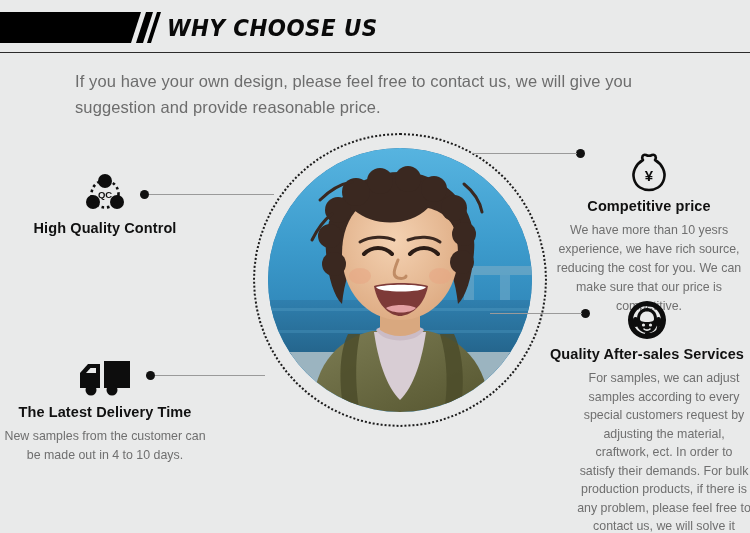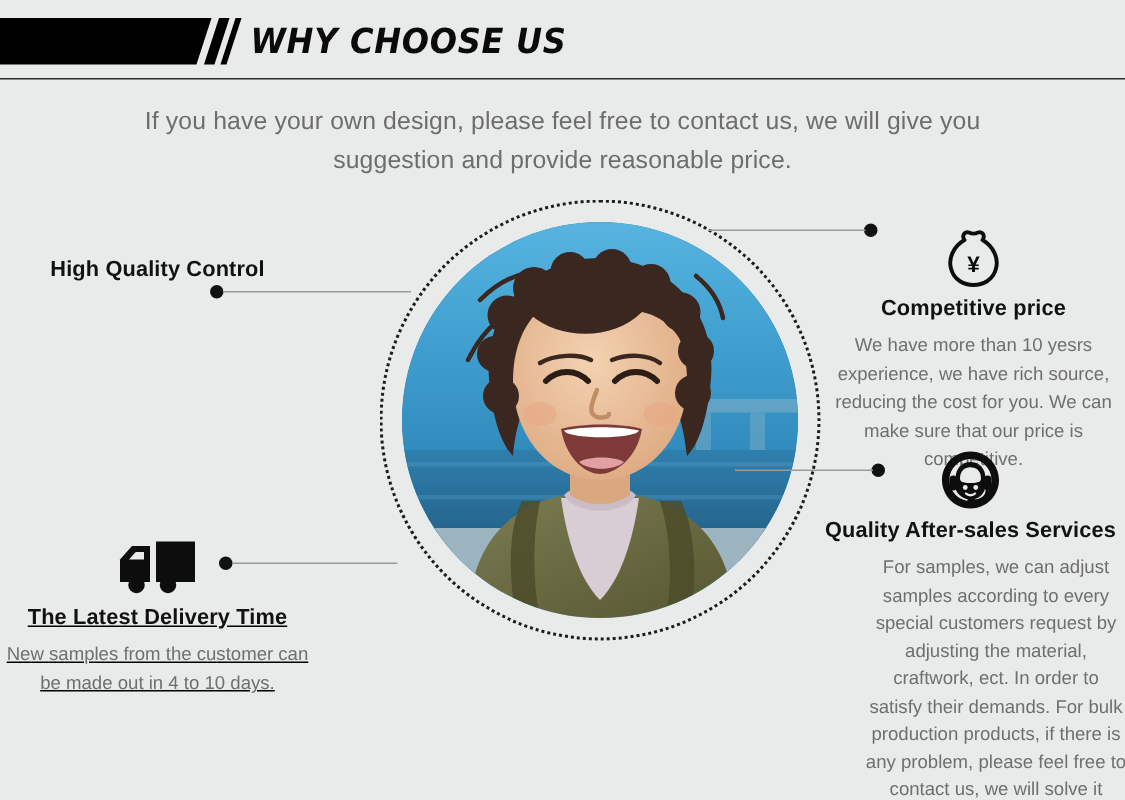--- a/index.html
+++ b/index.html
@@ -73,21 +73,21 @@
     height: 1px;
     background: #2b2b2b;
   }
 
   
   .intro {
     position: absolute;
     left: 75px;
     top: 68px;
     width: 600px;
-    text-align: center;
+    text-align: left;
     font-size: 16.5px;
     line-height: 26px;
     color: #6d6d6d;
     letter-spacing: 0.1px;
   }
 
   
   .photo-ring {
     position: absolute;
     left: 253px;
@@ -144,21 +144,21 @@
     letter-spacing: 0.1px;
     margin-bottom: 7px;
   }
   .feature-body {
     font-size: 12.4px;
     line-height: 19px;
     color: #6f6f6f;
   }
 
   .f-qc      { left: 1px;   top: 172px; }
-  .f-truck   { left: 1px;   top: 356px; text-decoration: underline; }
+  .f-truck   { left: 1px;   top: 356px; }
   .f-price   { left: 545px; top: 150px; }
   .f-service { left: 543px; top: 298px; }
   .f-service .feature-body { line-height: 18.5px; margin-left: 34px; }
 </style>
 </head>
 <body>
 
 <div class="header">
   <div class="header-bar"></div>
   <div class="header-slash"></div>
@@ -264,20 +264,29 @@
 <div class="conn-dot" style="left:146px; top:371px;"></div>
 <div class="conn" style="left:155px; top:375px; width:110px;"></div>
 
 <div class="conn-dot" style="left:576px; top:149px;"></div>
 <div class="conn" style="left:472px; top:153px; width:105px;"></div>
 
 <div class="conn-dot" style="left:581px; top:309px;"></div>
 <div class="conn" style="left:490px; top:313px; width:92px;"></div>
 
 <div class="feature f-qc">
+  <div class="feature-icon">
+    <svg width="42" height="42" viewBox="0 0 42 42">
+      <circle cx="21" cy="8" r="7" fill="#0d0d0d"></circle>
+      <circle cx="9" cy="29" r="7" fill="#0d0d0d"></circle>
+      <circle cx="33" cy="29" r="7" fill="#0d0d0d"></circle>
+      <circle cx="21" cy="21" r="13.5" fill="none" stroke="#0d0d0d" stroke-width="2.6" stroke-dasharray="2.6 2.9"></circle>
+      <text x="21" y="24.5" text-anchor="middle" font-family="'Liberation Sans', sans-serif" font-size="9.5" font-weight="bold" fill="#0d0d0d">QC</text>
+    </svg>
+  </div>
   <div class="feature-title">High Quality Control</div>
 </div>
 
 <div class="feature f-truck">
   <div class="feature-icon">
     <svg width="54" height="38" viewBox="0 0 54 38">
       <path d="M2 14 L10 5 L22 5 L22 29 L2 29 Z" fill="#0d0d0d"></path>
       <path d="M8 14 L12.5 9 L18 9 L18 14 Z" fill="#e9eaea"></path>
       <rect x="26" y="2" width="26" height="27" fill="#0d0d0d"></rect>
       <circle cx="13" cy="31" r="5.5" fill="#0d0d0d"></circle>

